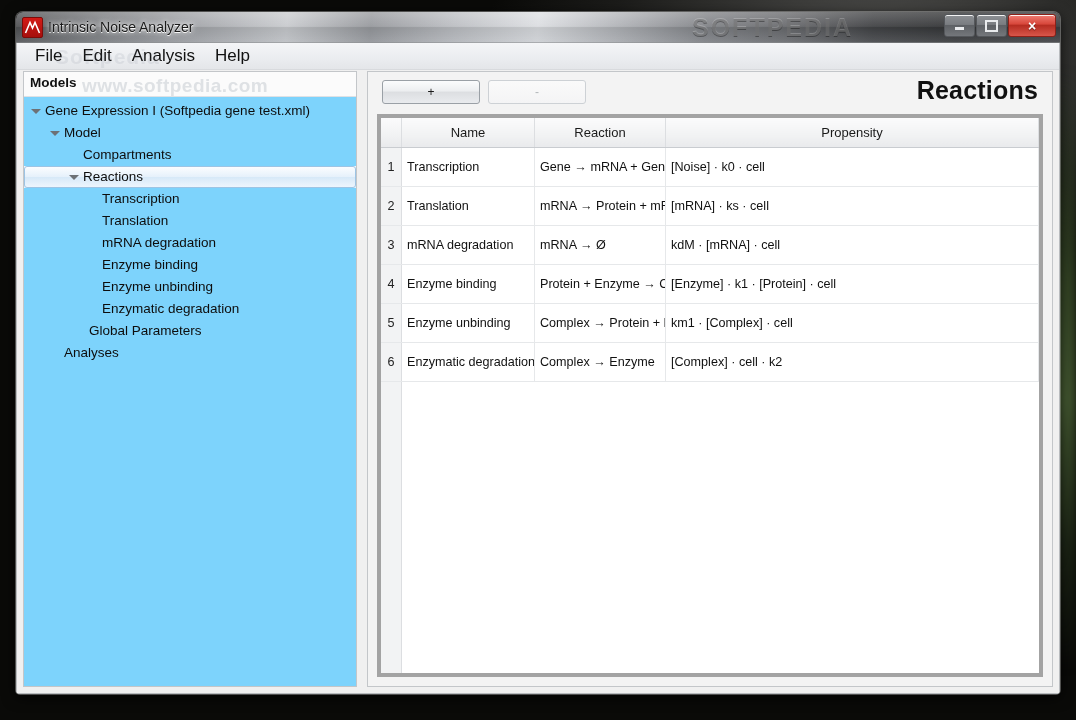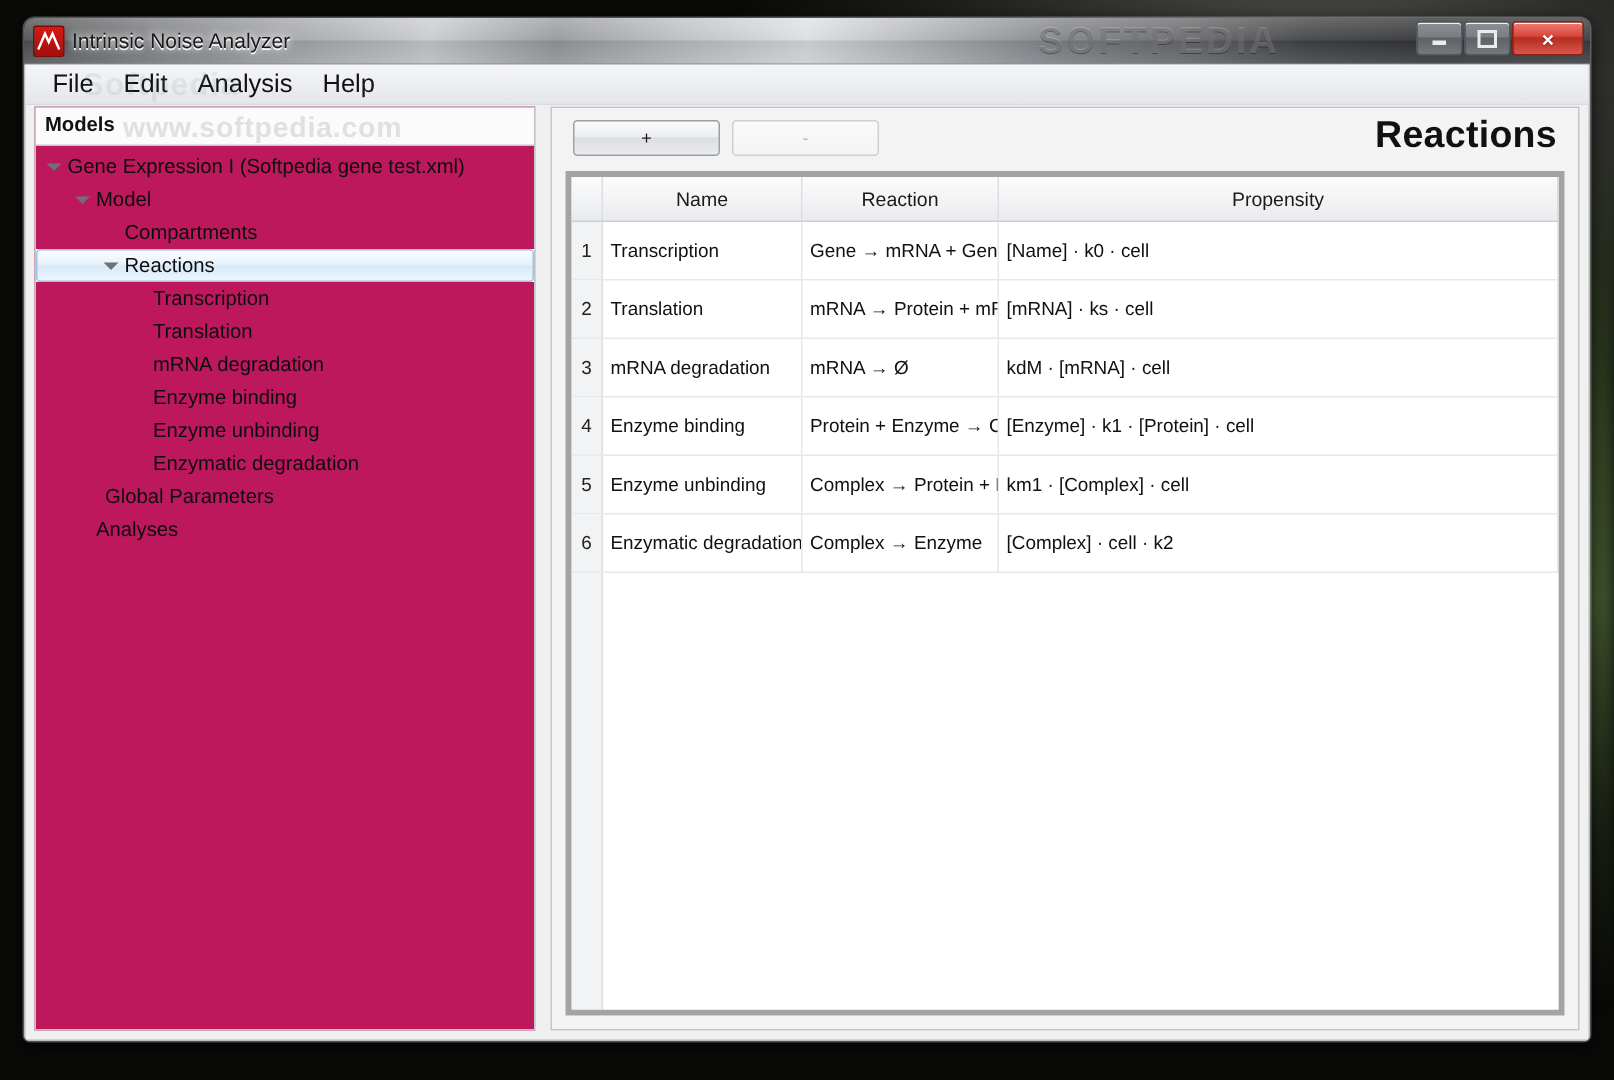--- a/index.html
+++ b/index.html
@@ -101,21 +101,21 @@
   }
   #menu-watermark {
     position:absolute; left: 38px; top: 2px; font-size: 21px; font-weight: bold;
     color: rgba(120,130,145,.13); letter-spacing: 1px; pointer-events:none; user-select:none;
   }
   
   #panes { position: absolute; left: 0; top: 26px; right: 0; bottom: 0; }
   
   #left-pane {
     position: absolute; left: 6px; top: 2px; width: 332px; bottom: 6px;
-    background: #be185d; border: 1px solid #c3c6c9;
+    background: #7dd3fc; border: 1px solid #c3c6c9;
     overflow: hidden;
   }
   #models-header {
     height: 24px; line-height: 22px; padding-left: 6px;
     font-size: 13.5px; font-weight: bold; color: #111;
     background: #fbfbfb; border-bottom: 1px solid #dfe1e4; position: relative;
   }
   #models-watermark {
     position: absolute; left: 58px; top: 3px; font-size: 19px;
     color: rgba(120,130,145,.22); letter-spacing: .5px; pointer-events:none; user-select:none;
@@ -254,21 +254,21 @@
             <div class="tnode"><span class="tw open" style="left: 7px; top: 9px;"></span><span class="lbl" style="margin-left: 21px;">Gene Expression I (Softpedia gene test.xml)</span></div>
             <div class="tnode"><span class="tw open" style="left: 26px; top: 9px;"></span><span class="lbl" style="margin-left: 40px;">Model</span></div>
             <div class="tnode"><span class="lbl" style="margin-left: 59px;">Compartments</span></div>
             <div class="tnode selected"><div class="selbox"></div><span class="tw open" style="left: 45px; top: 9px;"></span><span class="lbl" style="margin-left: 59px;">Reactions</span></div>
             <div class="tnode"><span class="lbl" style="margin-left: 78px;">Transcription</span></div>
             <div class="tnode"><span class="lbl" style="margin-left: 78px;">Translation</span></div>
             <div class="tnode"><span class="lbl" style="margin-left: 78px;">mRNA degradation</span></div>
             <div class="tnode"><span class="lbl" style="margin-left: 78px;">Enzyme binding</span></div>
             <div class="tnode"><span class="lbl" style="margin-left: 78px;">Enzyme unbinding</span></div>
             <div class="tnode"><span class="lbl" style="margin-left: 78px;">Enzymatic degradation</span></div>
-            <div class="tnode"><span class="lbl" style="margin-left: 46px;">Global Parameters</span></div>
+            <div class="tnode"><span class="lbl" style="margin-left: 65px;">Global Parameters</span></div>
             <div class="tnode"><span class="lbl" style="margin-left: 40px; margin-top: 23px;">Analyses</span></div>
           </div>
       </div>
 
       <div id="splitter"></div>
 
       <div id="right-pane">
 
         <div id="toolbar">
           <div class="tbtn" id="btn-add">+</div>
@@ -284,21 +284,21 @@
                 <th class="col-name">Name</th>
                 <th class="col-rxn">Reaction</th>
                 <th>Propensity</th>
               </tr>
             </thead>
             <tbody id="tbody">
                 <tr>
                   <td class="num">1</td>
                   <td class="col-name">Transcription</td>
                   <td class="col-rxn">Gene → mRNA + Gene</td>
-                  <td>[Name] · k0 · cell</td>
+                  <td>[Noise] · k0 · cell</td>
                 </tr>
                 <tr>
                   <td class="num">2</td>
                   <td class="col-name">Translation</td>
                   <td class="col-rxn">mRNA → Protein + mRNA</td>
                   <td>[mRNA] · ks · cell</td>
                 </tr>
                 <tr>
                   <td class="num">3</td>
                   <td class="col-name">mRNA degradation</td>

